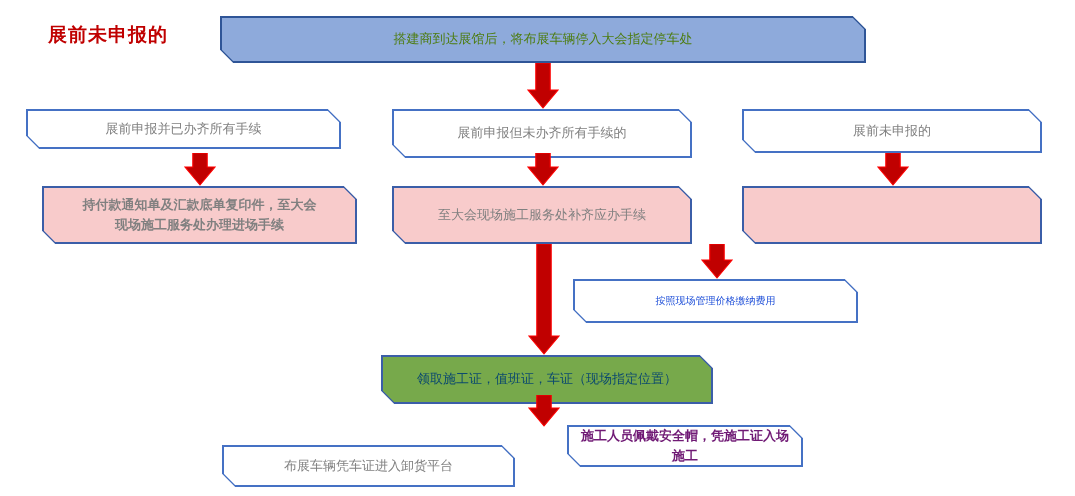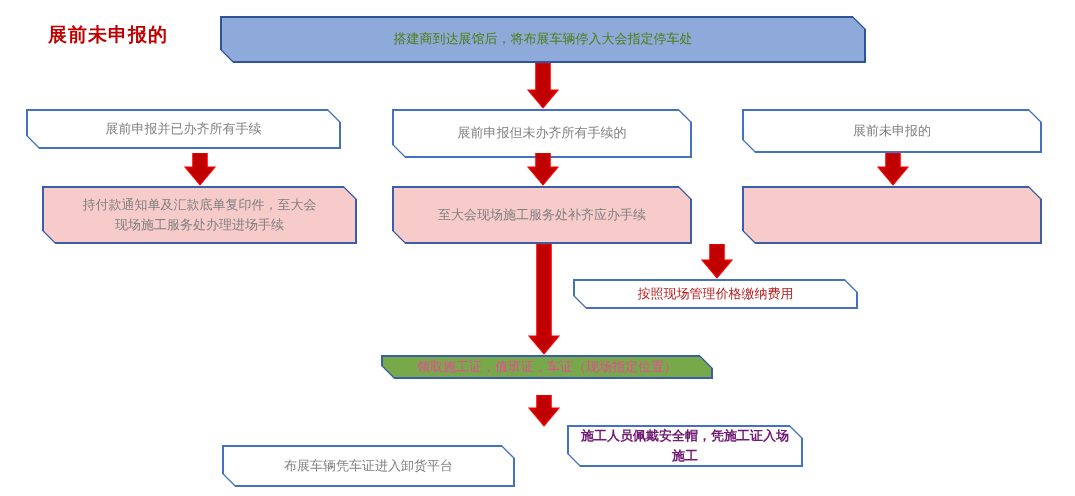--- a/index.html
+++ b/index.html
@@ -95,45 +95,45 @@
         <div class="brd" style="background: rgb(69, 113, 196);"></div>
         <div class="fill" style="background: rgb(255, 255, 255);"></div>
         <div class="inner">展前申报但未办齐所有手续的</div>
       </div>
       <div class="node" style="left: 742px; top: 109px; width: 300px; height: 44px; font-size: 13px; color: rgb(128, 128, 128); font-weight: normal;">
         <div class="shdw"></div>
         <div class="brd" style="background: rgb(69, 113, 196);"></div>
         <div class="fill" style="background: rgb(255, 255, 255);"></div>
         <div class="inner">展前未申报的</div>
       </div>
-      <div class="node" style="left: 42px; top: 186px; width: 315px; height: 58px; font-size: 13px; color: rgb(128, 128, 128); font-weight: normal;">
+      <div class="node" style="left: 42px; top: 186px; width: 315px; height: 58px; font-size: 13px; color: rgb(128, 128, 128); font-weight: bold;">
         <div class="shdw"></div>
         <div class="brd" style="background: rgb(59, 94, 168);"></div>
         <div class="fill" style="background: rgb(248, 203, 203);"></div>
         <div class="inner">持付款通知单及汇款底单复印件，至大会
 现场施工服务处办理进场手续</div>
       </div>
       <div class="node" style="left: 392px; top: 186px; width: 300px; height: 58px; font-size: 13px; color: rgb(128, 128, 128); font-weight: normal;">
         <div class="shdw"></div>
         <div class="brd" style="background: rgb(59, 94, 168);"></div>
         <div class="fill" style="background: rgb(248, 203, 203);"></div>
         <div class="inner">至大会现场施工服务处补齐应办手续</div>
       </div>
       <div class="node" style="left: 742px; top: 186px; width: 300px; height: 58px; font-size: 13px; color: rgb(128, 128, 128); font-weight: normal;">
         <div class="shdw"></div>
         <div class="brd" style="background: rgb(59, 94, 168);"></div>
         <div class="fill" style="background: rgb(248, 203, 203);"></div>
       </div>
-      <div class="node" style="left: 573px; top: 279px; width: 285px; height: 30px; font-size: 13px; color: #b91c1c; font-weight: normal;">
+      <div class="node" style="left: 573px; top: 279px; width: 285px; height: 44px; font-size: 10px; color: #1d4ed8; font-weight: normal;">
         <div class="shdw"></div>
         <div class="brd" style="background: rgb(69, 113, 196);"></div>
         <div class="fill" style="background: rgb(255, 255, 255);"></div>
         <div class="inner">按照现场管理价格缴纳费用</div>
       </div>
-      <div class="node" style="left: 381px; top: 355px; width: 332px; height: 24px; font-size: 13px; color: #ec4899; font-weight: normal;">
+      <div class="node" style="left: 381px; top: 355px; width: 332px; height: 49px; font-size: 13px; color: #0c4a6e; font-weight: normal;">
         <div class="shdw"></div>
         <div class="brd" style="background: rgb(59, 94, 168);"></div>
         <div class="fill" style="background: rgb(119, 169, 75);"></div>
         <div class="inner">领取施工证，值班证，车证（现场指定位置）</div>
       </div>
       <div class="node" style="left: 222px; top: 425px; width: 293px; height: 42px; font-size: 13px; color: rgb(128, 128, 128); font-weight: normal; margin-top: 20px;">
         <div class="shdw"></div>
         <div class="brd" style="background: rgb(69, 113, 196);"></div>
         <div class="fill" style="background: rgb(255, 255, 255);"></div>
         <div class="inner">布展车辆凭车证进入卸货平台</div>

